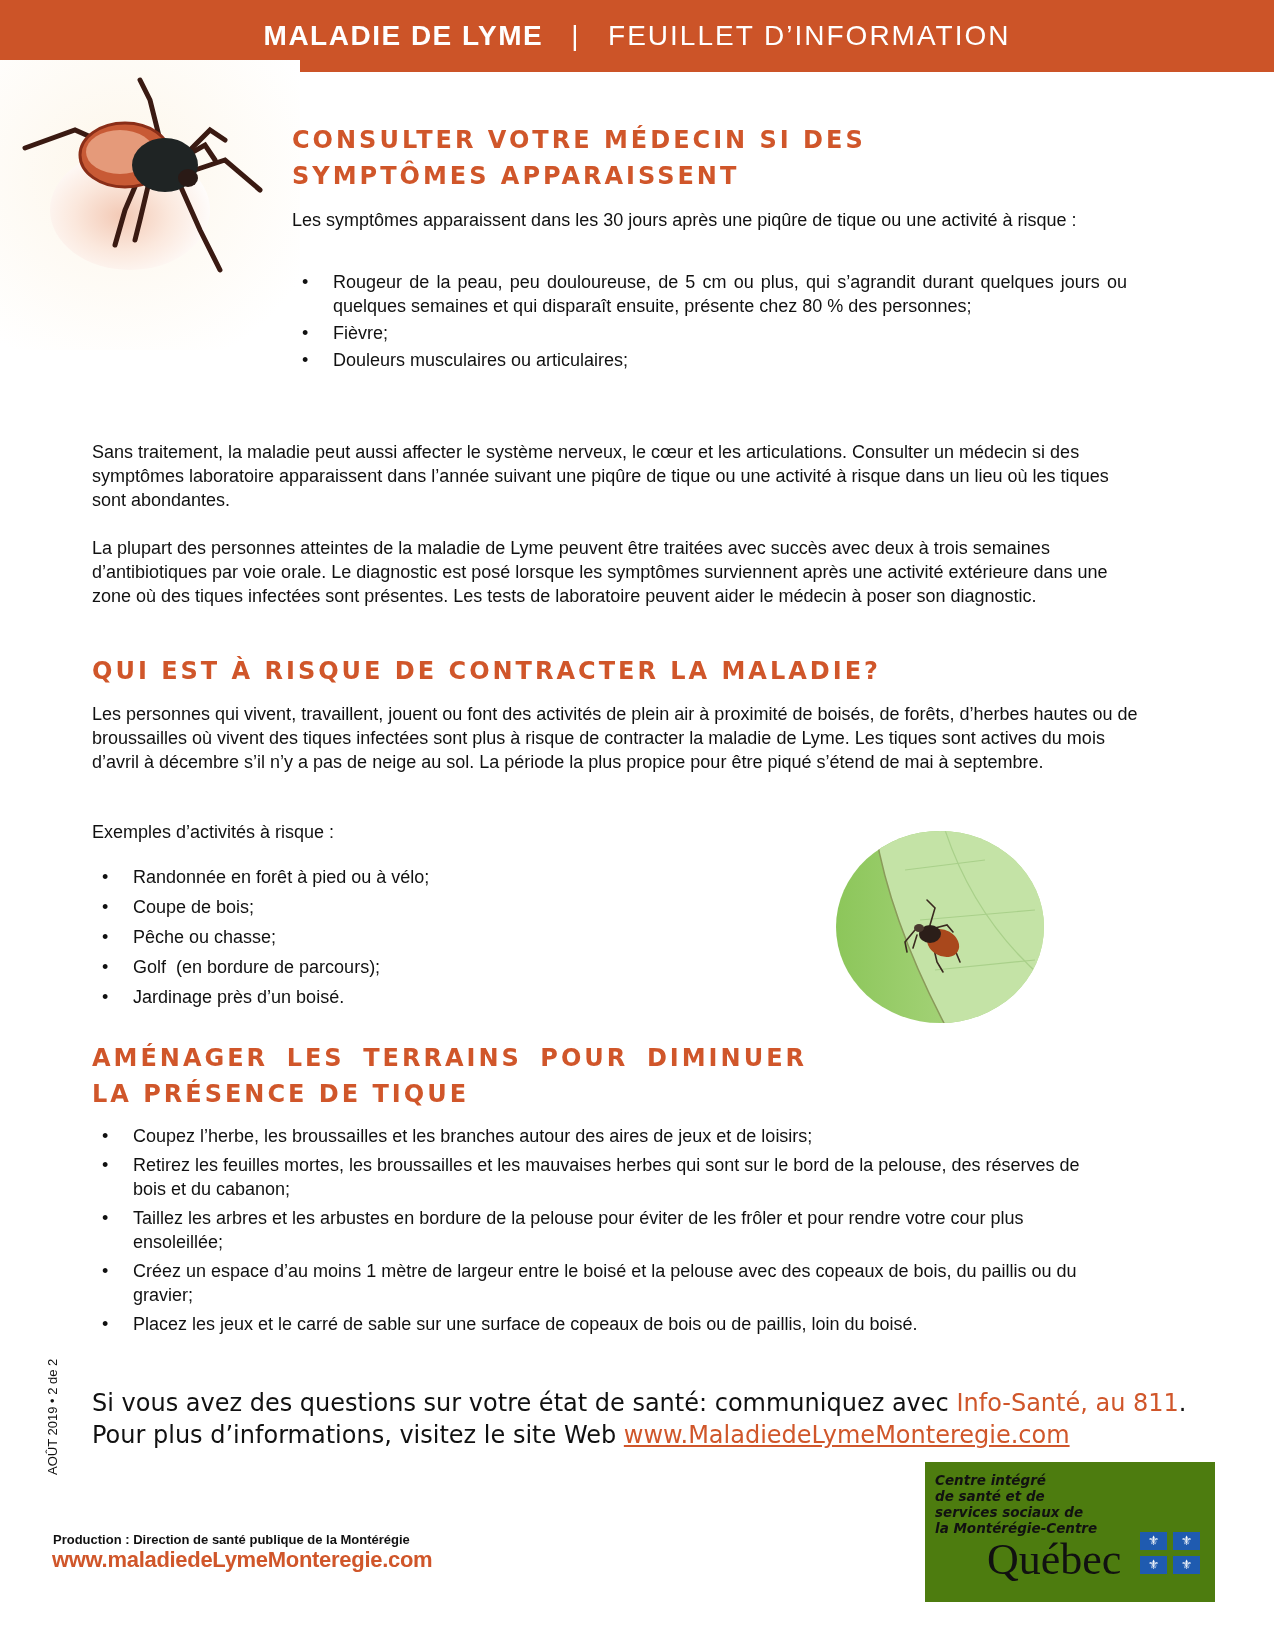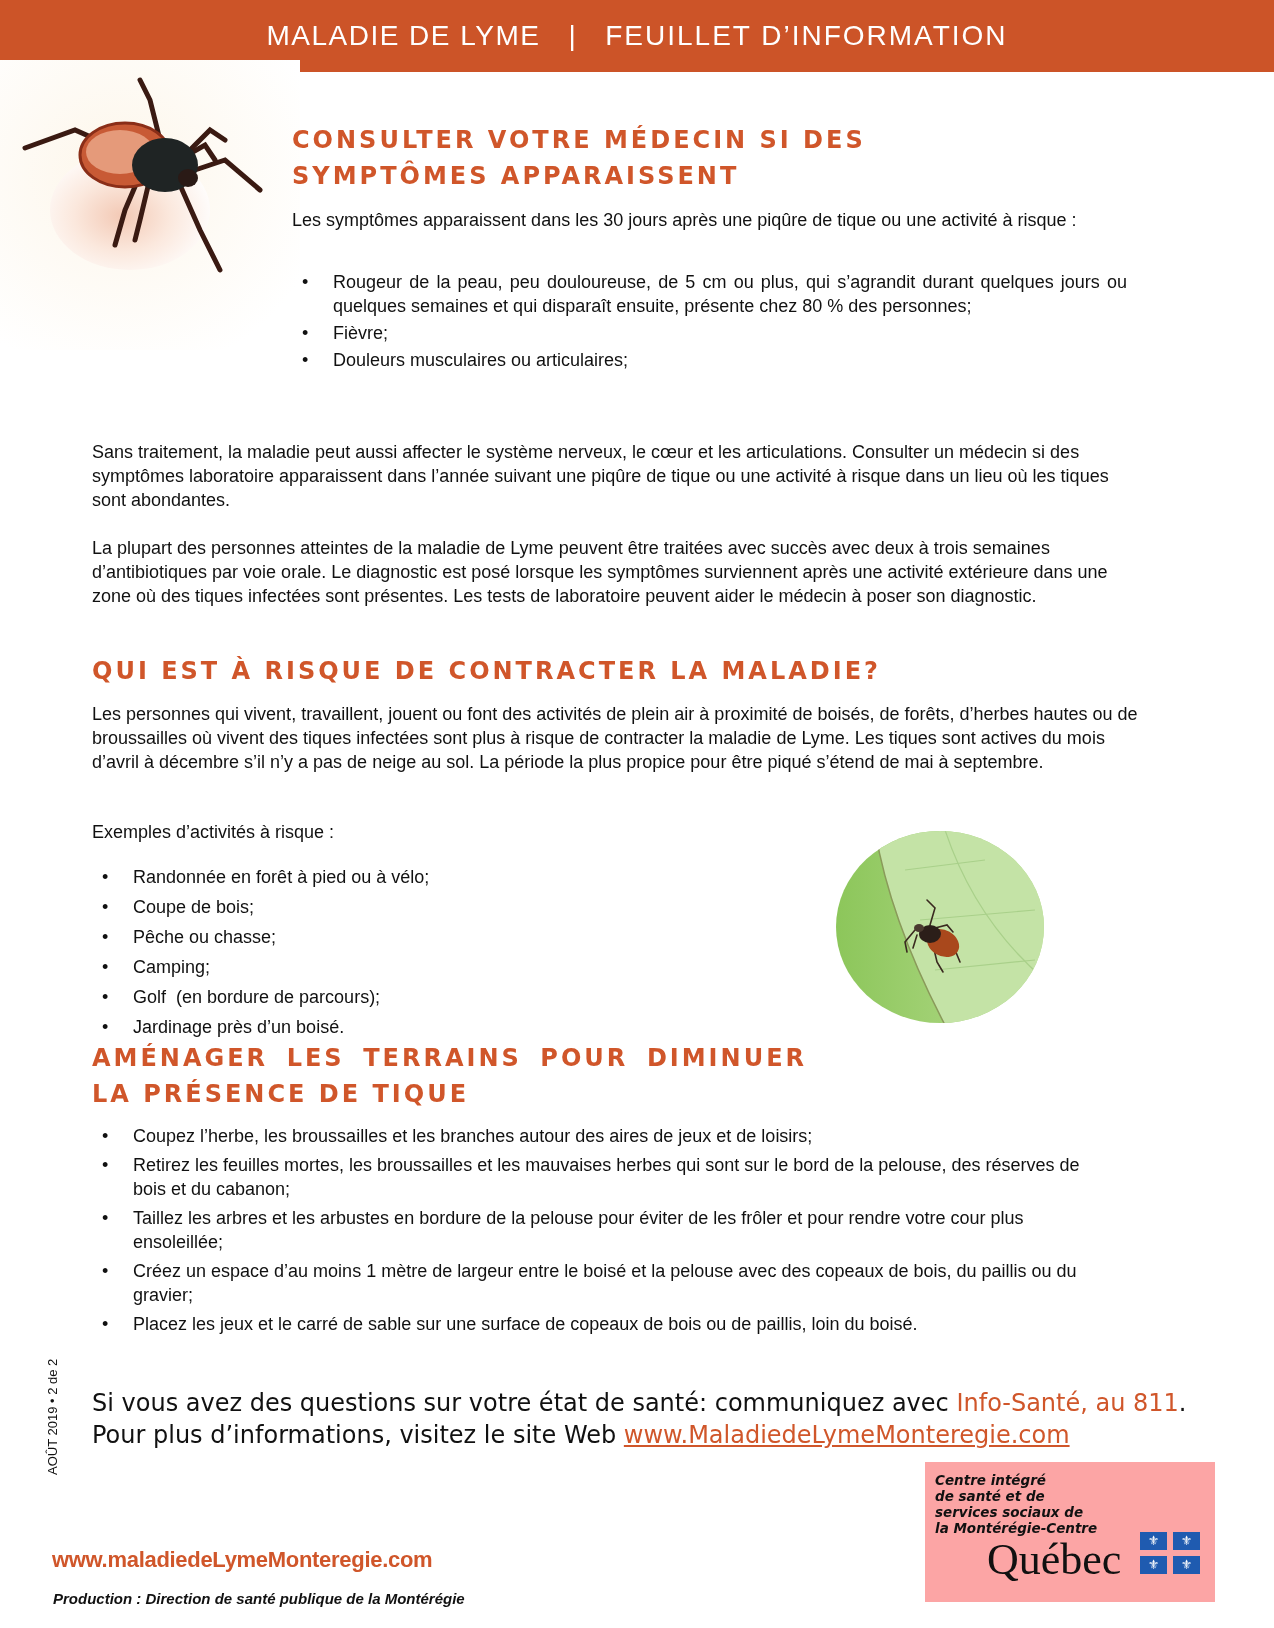--- a/index.html
+++ b/index.html
@@ -7,21 +7,21 @@
       width: 1274px; height: 1628px; position: relative; overflow: hidden;
       background: #ffffff; color: #111111;
       font-family: "Liberation Sans", sans-serif;
     }
     .header {
       position: absolute; left: 0; top: 0; width: 1274px; height: 72px;
       background: #cc5428; color: #ffffff;
       display: flex; align-items: center; justify-content: center;
       font-size: 28px; letter-spacing: 1.5px;
     }
-    .header .title-bold { font-weight: normal; }
+    .header .title-bold { font-weight: bold; }
     .header .sep { margin: 0 28px; font-weight: normal; }
     .header .title-light { font-weight: normal; letter-spacing: 2px; }
 
     .tick-photo {
       position: absolute; left: 0; top: 60px; width: 300px; height: 290px;
     }
     .leaf-photo {
       position: absolute; left: 835px; top: 830px; width: 210px; height: 195px;
     }
 
@@ -50,30 +50,30 @@
     }
     .contact {
       position: absolute; left: 92px; top: 1387px;
       font-family: "DejaVu Sans", sans-serif; font-size: 24px; line-height: 32px;
       color: #111;
     }
     .contact .accent { color: #d0562a; }
     .contact a { color: #d0562a; text-decoration: underline; }
 
     .production {
-      position: absolute; left: 53px; top: 1590px;
-      font-size: 15px; font-style: italic; font-weight: bold;
+      position: absolute; left: 53px; top: 1532px;
+      font-size: 13px; font-weight: bold;
     }
     .footer-url {
       position: absolute; left: 52px; top: 1547px;
       font-size: 22px; font-weight: bold; color: #d0562a; letter-spacing: -0.3px;
     }
     .logo {
       position: absolute; left: 925px; top: 1462px; width: 290px; height: 140px;
-      background: #fca5a5;
+      background: #4d7c0f;
     }
     .logo .org {
       position: absolute; left: 10px; top: 10px;
       font-family: "DejaVu Sans", sans-serif; font-weight: bold; font-style: italic;
       font-size: 13.5px; line-height: 16px; color: #111;
     }
     .logo .quebec {
       position: absolute; left: 62px; top: 72px;
       font-family: "Liberation Serif", serif; font-size: 44px; color: #111;
     }
@@ -140,21 +140,20 @@
 <div class="p" style="left:92px; top:536px; width:1050px;">La plupart des personnes atteintes de la maladie de Lyme peuvent être traitées avec succès avec deux à trois semaines d’antibiotiques par voie orale. Le diagnostic est posé lorsque les symptômes surviennent après une activité extérieure dans une zone où des tiques infectées sont présentes. Les tests de laboratoire peuvent aider le médecin à poser son diagnostic.</div>
 
 <div class="h2" style="left:92px; top:653px;">QUI EST À RISQUE DE CONTRACTER LA MALADIE?</div>
 <div class="p" style="left:92px; top:702px; width:1050px;">Les personnes qui vivent, travaillent, jouent ou font des activités de plein air à proximité de boisés, de forêts, d’herbes hautes ou de broussailles où vivent des tiques infectées sont plus à risque de contracter la maladie de Lyme. Les tiques sont actives du mois d’avril à décembre s’il n’y a pas de neige au sol. La période la plus propice pour être piqué s’étend de mai à septembre.</div>
 <div class="p" style="left:92px; top:820px;">Exemples d’activités à risque :</div>
 
 <ul class="bl" style="left:92px; top:862px; width:600px; line-height:30px;">
   <li>Randonnée en forêt à pied ou à vélo;</li>
   <li>Coupe de bois;</li>
   <li>Pêche ou chasse;</li>
-  <li>Camping;</li>
   <li style="white-space:pre;">Golf  (en bordure de parcours);</li>
   <li>Jardinage près d’un boisé.</li>
 </ul>
 
 <svg class="leaf-photo" viewBox="0 0 210 195">
   <defs>
     <clipPath id="circClip">
         <ellipse cx="105" cy="97" rx="104" ry="96"></ellipse>
       </clipPath>
     <linearGradient id="bgG" x1="0" y1="0" x2="1" y2="0">

